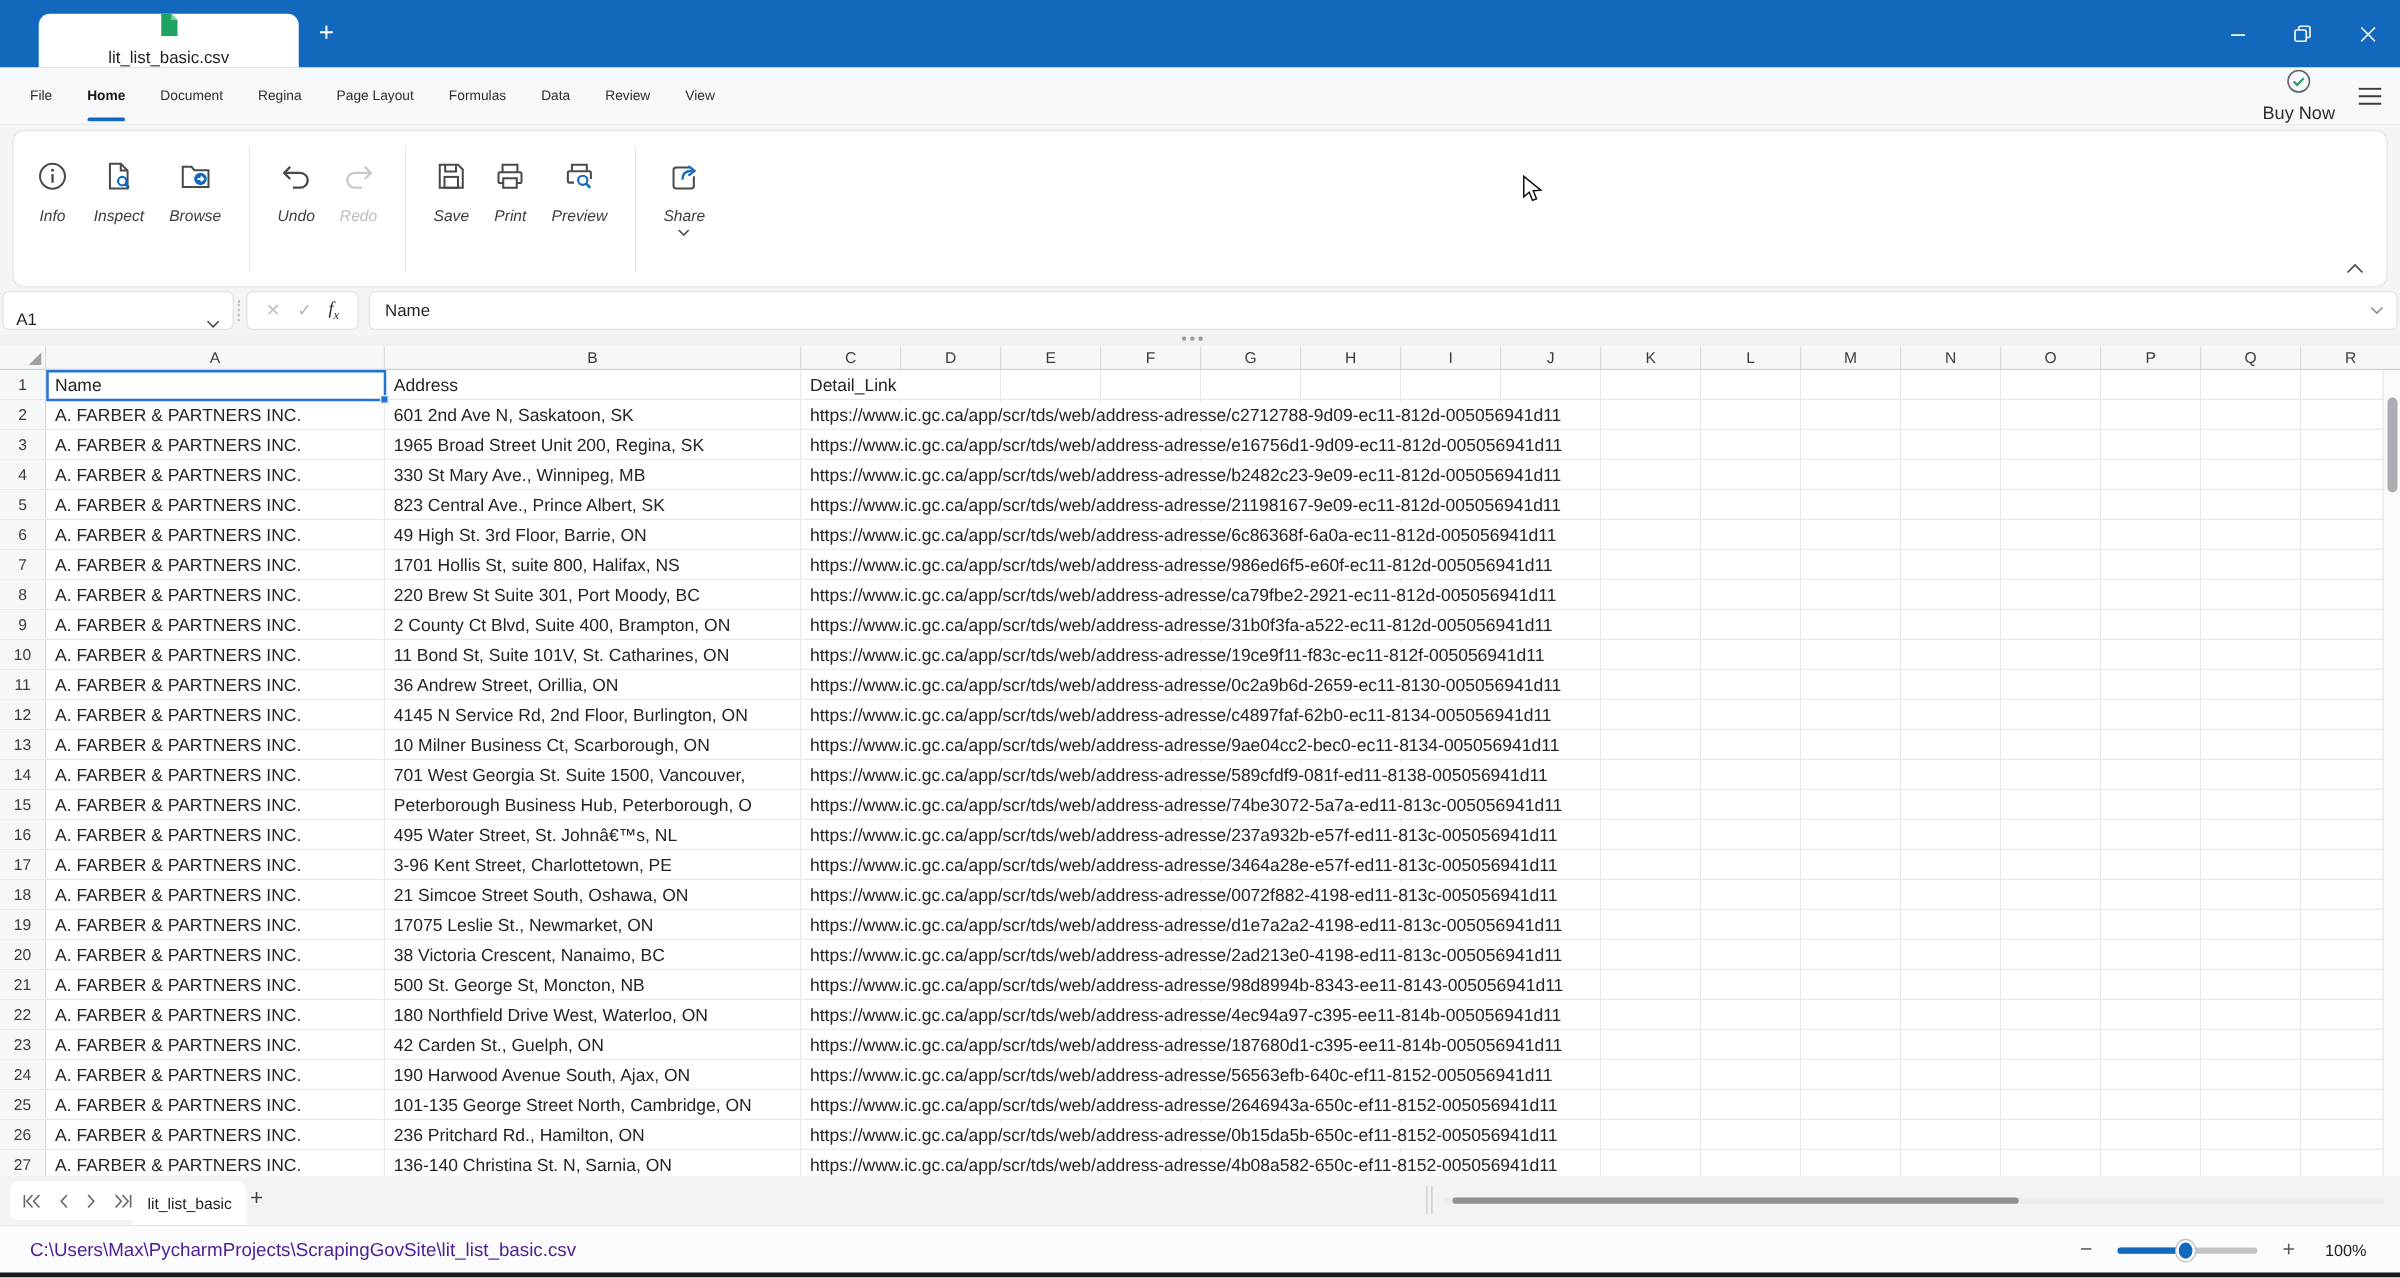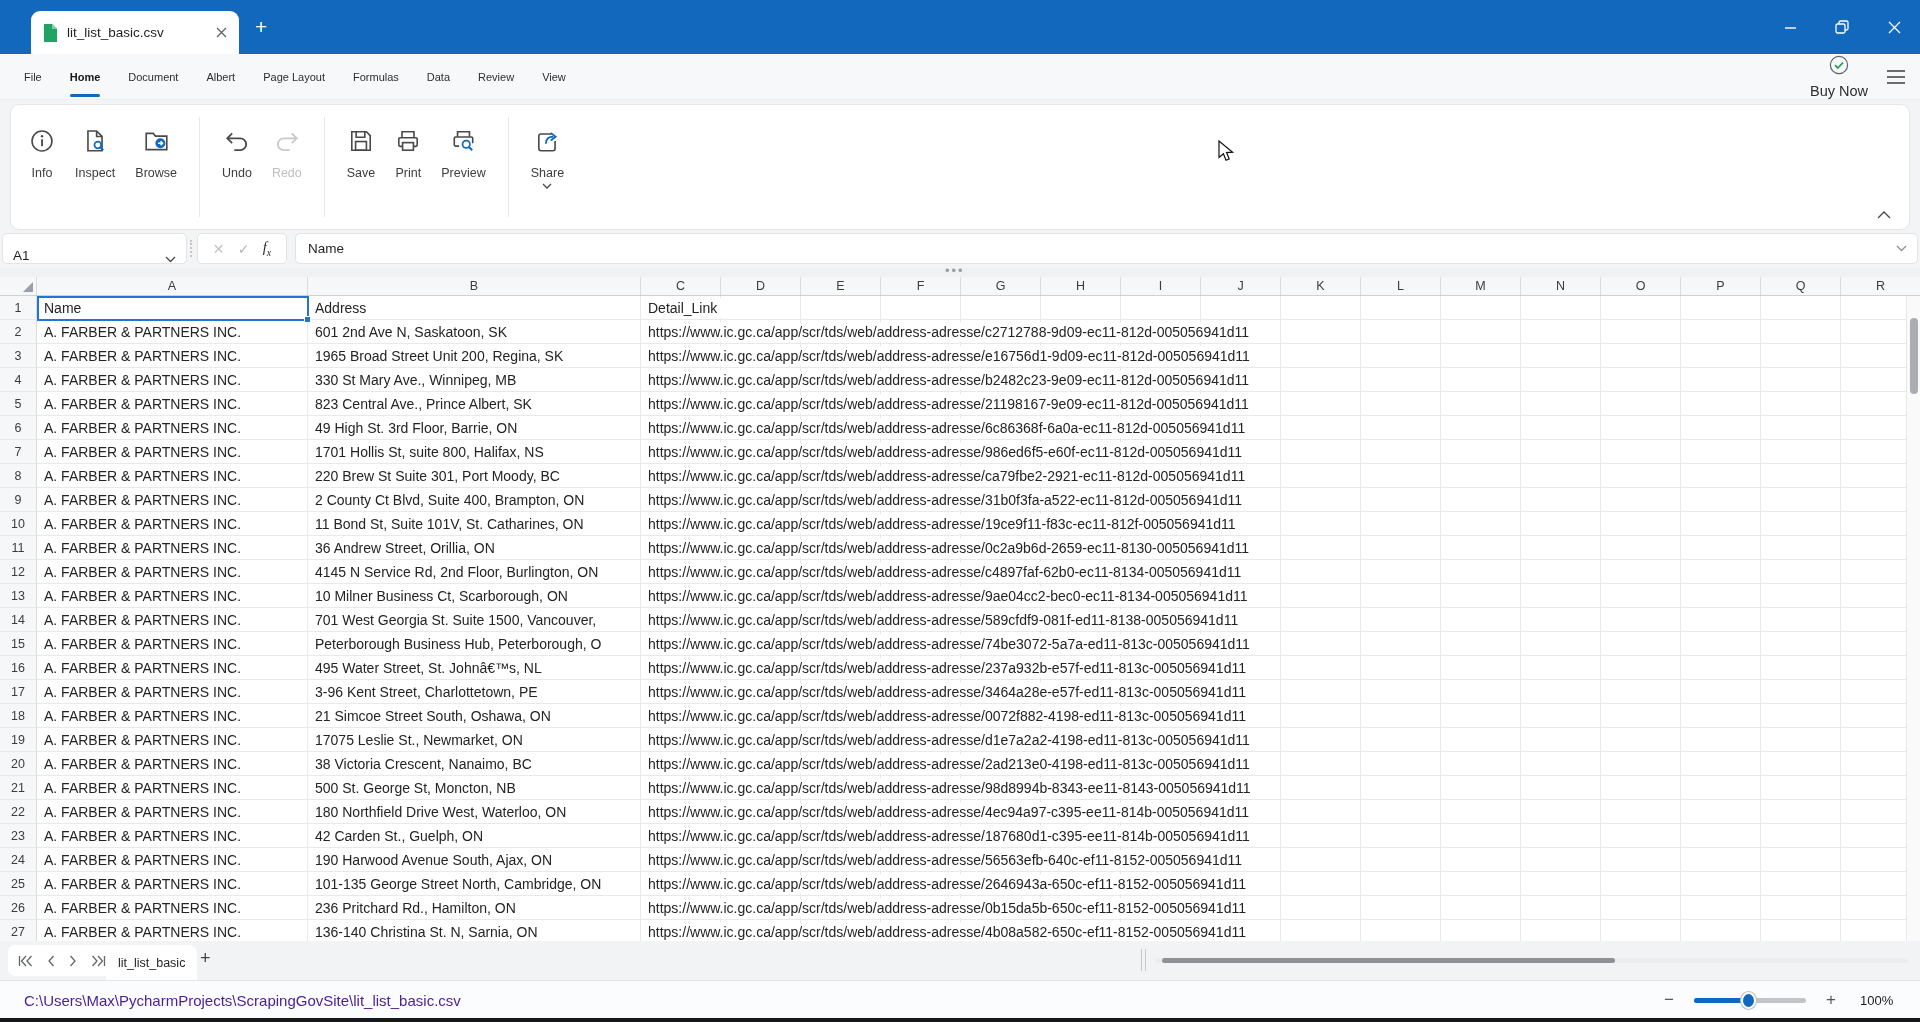--- a/index.html
+++ b/index.html
@@ -2,42 +2,42 @@
 <html><head>
 <meta charset="utf-8">
 <style>
   * { margin:0; padding:0; box-sizing:border-box; }
   html,body { width:1920px; height:1022px; overflow:hidden; }
   body { font-family:"Liberation Sans","DejaVu Sans",sans-serif; background:#f3f4f6; position:relative; }
 
   
   .titlebar { position:absolute; left:0; top:0; width:1920px; height:54px; background:#1268bd; }
   .doc-tab { position:absolute; left:31px; top:11px; width:208px; height:43px; background:#ffffff;
-             border-radius:9px 9px 0 0; display:flex; align-items:center; padding:0 12px; gap:9px; }
+             border-radius:9px 9px 0 0; display:flex; align-items:center; padding:0 12px; gap:9px;flex-direction:column; }
   .doc-tab .title { font-size:13.5px; color:#1f1f1f; flex:1; white-space:nowrap; }
   .tab-close { color:#5f6368; font-size:15px; cursor:default; }
   .newtab-btn { position:absolute; left:255px; top:16px; color:#fff; font-size:21px; font-weight:300; line-height:21px; }
   .win-controls { position:absolute; right:0; top:0; height:54px; display:flex; align-items:center; }
   .win-btn { width:52px; height:54px; display:flex; align-items:center; justify-content:center; color:#fff; }
 
   
   .menubar { position:absolute; left:0; top:54px; width:1920px; height:46px; background:#f7f8fa;
              display:flex; align-items:center; border-bottom:1px solid #eceef0; }
   .menu-items { display:flex; align-items:center; padding-left:10px; height:100%; }
   .menu-item { position:relative; height:100%; display:flex; align-items:center; padding:0 14px;
                font-size:11px; color:#2e2e2e; }
   .menu-item.active { font-weight:bold; color:#161616; }
   .menu-item.active::after { content:""; position:absolute; left:50%; transform:translateX(-50%);
                bottom:2px; width:30px; height:3px; border-radius:2px; background:#1268bd; }
   .menu-right { position:absolute; right:14px; top:0; height:46px; display:flex; align-items:center; gap:18px; }
   .buynow { display:flex; align-items:center; gap:8px; font-size:14.5px; color:#2e2e2e;flex-direction:column; }
 
   
   .ribbon-panel { position:absolute; left:10px; top:104px; width:1900px; height:126px; background:#fff;
-                  border:1px solid #e4e6e8; border-radius:9px; display:flex; align-items:stretch; padding-left:8px; }
+                  border:1px solid #e4e6e8; border-radius:9px; display:flex; align-items:stretch; padding-left:8px;font-style:italic; }
   .tb-btn { display:flex; flex-direction:column; align-items:center; justify-content:flex-start;
             padding:20px 10px 0 10px; position:relative; }
   .tb-btn .ic { height:32px; display:flex; align-items:center; justify-content:center; }
   .tb-btn .lbl { margin-top:9px; font-size:12.5px; color:#3d3d3d; white-space:nowrap; }
   .tb-btn.disabled .lbl { color:#bcbec2; }
   .tb-sep { width:1px; background:#e7e8ea; margin:12px 12px; }
   .share-chev { margin-top:3px; }
   .collapse-chev { position:absolute; right:18px; bottom:10px; }
 
   
@@ -151,21 +151,21 @@
         </svg>
     </span>
   </div>
 </div>
 
 <div class="menubar">
   <div class="menu-items">
       <div class="menu-item">File</div>
       <div class="menu-item active">Home</div>
       <div class="menu-item">Document</div>
-      <div class="menu-item">Albert</div>
+      <div class="menu-item">Regina</div>
       <div class="menu-item">Page Layout</div>
       <div class="menu-item">Formulas</div>
       <div class="menu-item">Data</div>
       <div class="menu-item">Review</div>
       <div class="menu-item">View</div>
     </div>
   <div class="menu-right">
     <span class="buynow">
       <svg width="20" height="20" viewBox="0 0 20 20">
           <circle cx="10" cy="10" r="8.6" fill="none" stroke="#5f6368" stroke-width="1.2"></circle>

